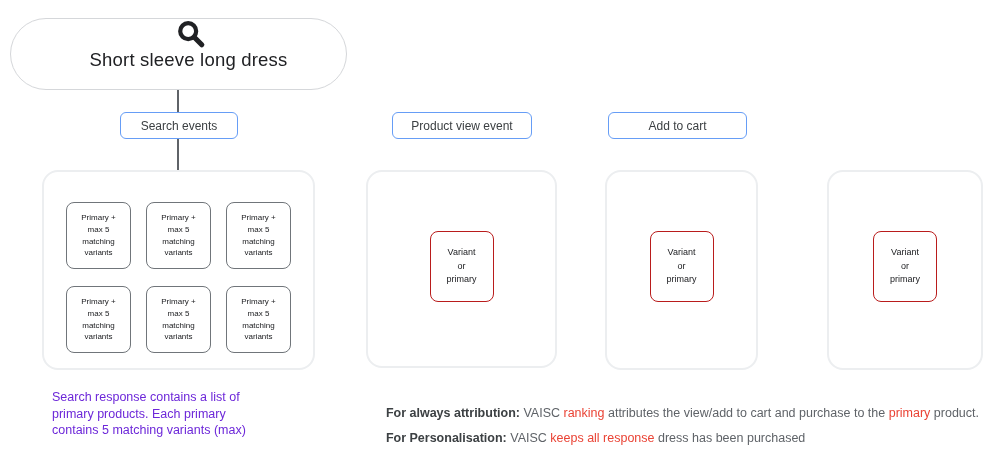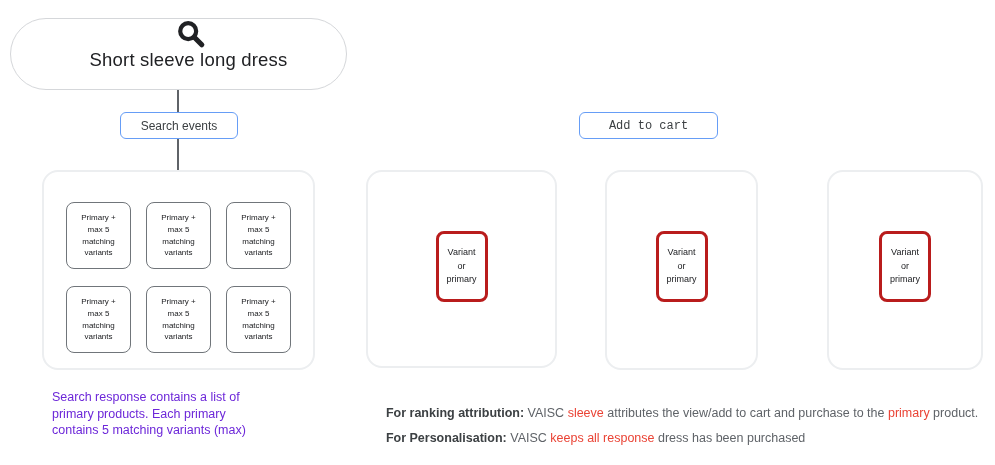--- a/index.html
+++ b/index.html
@@ -40,21 +40,21 @@
     box-sizing:border-box;
     border:1.5px solid #669df6;
     border-radius:6px;
     background:#ffffff;
     display:flex; align-items:center; justify-content:center;
     font-size:12px; color:#3c4043;
     white-space:nowrap;
   }
   .btn-search   { left:120px; width:118px; }
   .btn-view     { left:392px; width:140px; }
-  .btn-cart     { left:579px; width:139px;font-family:Liberation Mono, monospace; }
+  .btn-cart     { left:608px; width:139px; }
   .btn-purchase { left:835px; width:137px; }
 
   
   .panel {
     position:absolute; top:170px; height:200px;
     box-sizing:border-box;
     border:2px solid #eceef0;
     border-radius:16px;
     background:#ffffff;
   }
@@ -78,23 +78,23 @@
     background:#ffffff;
     display:flex; align-items:center; justify-content:center;
     text-align:center;
     font-size:8px; line-height:1.45; color:#202124;
     white-space:pre-line;
   }
   
   .single-box {
     position:absolute; top:59px; left:50%;
     transform:translateX(-50%);
-    width:52px; height:71px;
+    width:64px; height:71px;
     box-sizing:border-box;
-    border:3px solid #b91c1c;
+    border:1px solid #b91c1c;
     border-radius:8px;
     background:#ffffff;
     display:flex; align-items:center; justify-content:center;
     text-align:center;
     font-size:9px; line-height:1.5; color:#202124;
     white-space:pre-line;
   }
 
   
   .caption-left {
@@ -124,20 +124,21 @@
         <line x1="19.5" y1="19.5" x2="27.5" y2="27.5" stroke="#202124" stroke-width="5.5" stroke-linecap="round"></line>
       </svg>
     </span>
     <span class="query">Short sleeve long dress</span>
   </div>
 
   <div class="vline l1"></div>
   <div class="vline l2"></div>
 
   <div class="event-btn btn-search">Search events</div>
+  <div class="event-btn btn-view">Product view event</div>
   <div class="event-btn btn-cart">Add to cart</div>
 
   <div class="panel panel-search">
     <div class="box-grid">
       <div class="mini-box">Primary +
 max 5
 matching
 variants</div>
       <div class="mini-box">Primary +
 max 5
@@ -178,19 +179,19 @@
     <div class="single-box">Variant
 or
 primary</div>
   </div>
 
   <div class="caption-left">Search response contains a list of
 primary products. Each primary
 contains 5 matching variants (max)</div>
 
   <div class="note-line note-1">
-    <b>For ranking attribution:</b><span> VAISC </span><span class="red">sleeve</span><span> attributes the view/add to cart and purchase to the </span><span class="red">primary</span><span> product.</span>
+    <b>For always attribution:</b><span> VAISC </span><span class="red">ranking</span><span> attributes the view/add to cart and purchase to the </span><span class="red">primary</span><span> product.</span>
   </div>
   <div class="note-line note-2">
     <b>For Personalisation:</b><span> VAISC </span><span class="red">keeps all response</span><span> dress has been purchased</span>
   </div>
 
 </div>
 
 </body></html>

